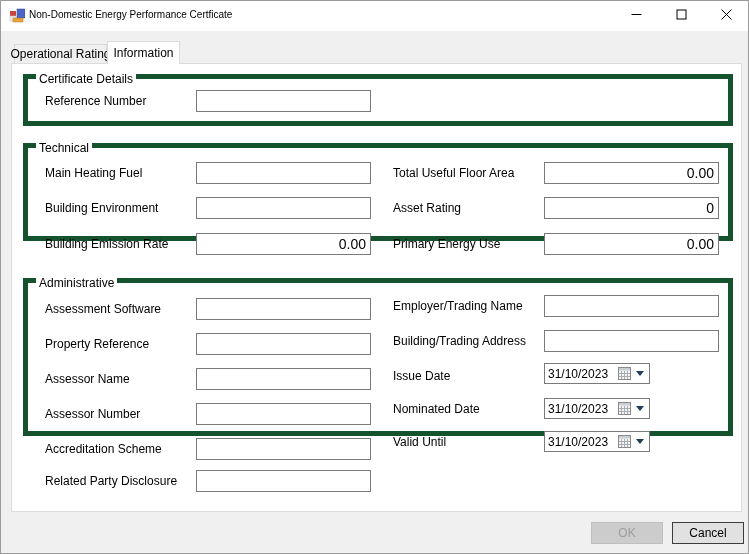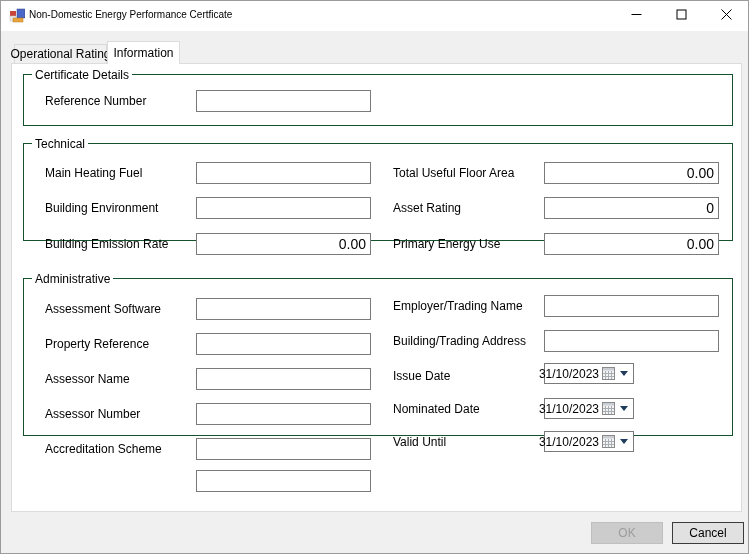--- a/index.html
+++ b/index.html
@@ -49,44 +49,44 @@
     background:#F0F0F0; border:1px solid #D9D9D9; border-bottom:none;
     z-index:1;
   }
   .tab-active {
     left:106px; top:40px; width:73px; height:23px;
     background:#FFFFFF; border:1px solid #DCDCDC; border-bottom:none;
     z-index:3;
   }
   
   .groupbox {
-    position:absolute; border:1px solid #14532d; z-index:4;
+    position:absolute; border:5px solid #14532d; z-index:4;
   }
   .gb-cert  { left:22px; top:73px;  width:710px; height:52px;  }
   .gb-tech  { left:22px; top:142px; width:710px; height:98px; }
   .gb-admin { left:22px; top:277px; width:710px; height:158px; }
   .gb-title {
     position:absolute; top:-7px; left:8px;
     background:#FFFFFF; padding:0 3px; line-height:14px; white-space:nowrap;
   }
   
   .flabel {
     position:absolute; line-height:14px; white-space:nowrap; color:#000; z-index:5;
   }
   .textbox {
     position:absolute; width:175px; height:22px;
     border:1px solid #7A7A7A; background:#FFFFFF;
     font-family:"Liberation Sans", sans-serif; font-size:14px; color:#000;
     padding:0 4px; z-index:5; outline:none;
   }
   .textbox.num { text-align:right; }
   .datepicker {
-    position:absolute; left:543px; width:90px; height:21px;
+    position:absolute; left:543px; width:106px; height:21px;
     border:1px solid #7A7A7A; background:#FFFFFF;
-    display:flex; align-items:center; padding:0 3px; gap:3px; z-index:5;justify-content:flex-end;
+    display:flex; align-items:center; padding:0 3px; gap:3px; z-index:5;
   }
   .dp-value { flex:1; font-size:12px; line-height:14px; }
   .dp-cal { width:13px; height:13px; flex:0 0 auto; }
   .dp-arrow-btn {
     width:12px; height:15px; display:flex; align-items:center; justify-content:center;
     flex:0 0 auto;
   }
   .dp-arrow {
     width:0; height:0;
     border-left:4px solid transparent; border-right:4px solid transparent;
@@ -181,20 +181,21 @@
   <span class="flabel" style="left:44px; top:301px;">Assessment Software</span>
   <input class="textbox" style="left: 195px; top: 297px;" type="text" value="">
   <span class="flabel" style="left:44px; top:336px;">Property Reference</span>
   <input class="textbox" style="left: 195px; top: 332px;" type="text" value="">
   <span class="flabel" style="left:44px; top:371px;">Assessor Name</span>
   <input class="textbox" style="left: 195px; top: 367px;" type="text" value="">
   <span class="flabel" style="left:44px; top:406px;">Assessor Number</span>
   <input class="textbox" style="left: 195px; top: 402px;" type="text" value="">
   <span class="flabel" style="left:44px; top:441px;">Accreditation Scheme</span>
   <input class="textbox" style="left: 195px; top: 437px;" type="text" value="">
+  <span class="flabel" style="left:44px; top:473px;">Related Party Disclosure</span>
   <input class="textbox" style="left: 195px; top: 469px;" type="text" value="">
 
   <span class="flabel" style="left:392px; top:298px;">Employer/Trading Name</span>
   <input class="textbox" style="left: 543px; top: 294px;" type="text" value="">
   <span class="flabel" style="left:392px; top:333px;">Building/Trading Address</span>
   <input class="textbox" style="left: 543px; top: 329px;" type="text" value="">
 
   <span class="flabel" style="left:392px; top:368px;">Issue Date</span>
   <div class="datepicker" style="top:362px;">
     <span class="dp-value">31/10/2023</span>

